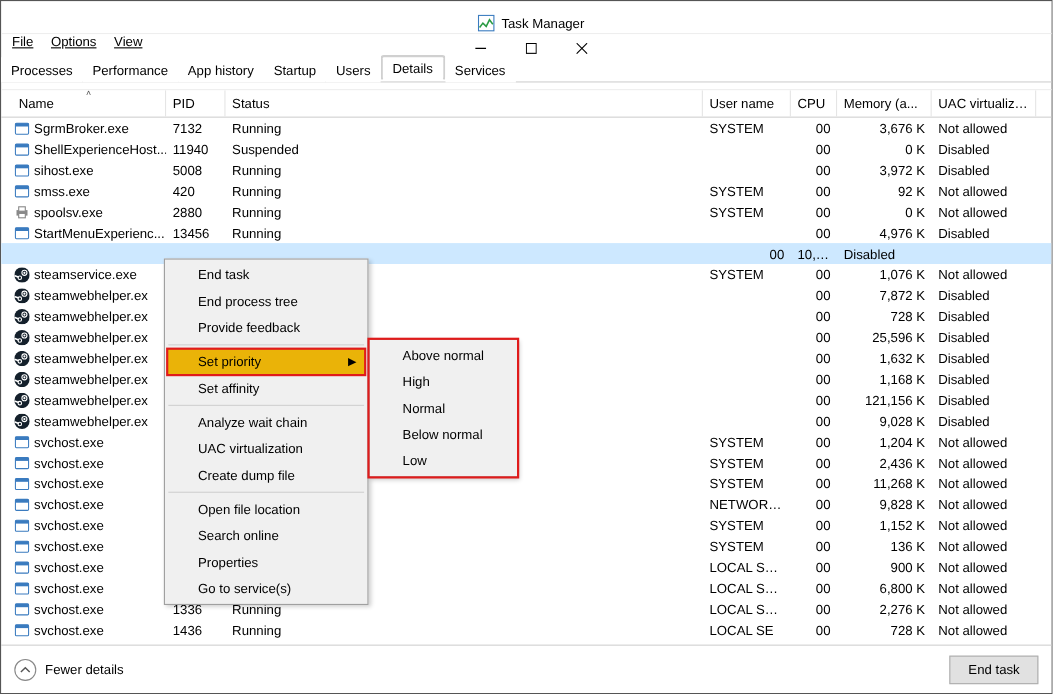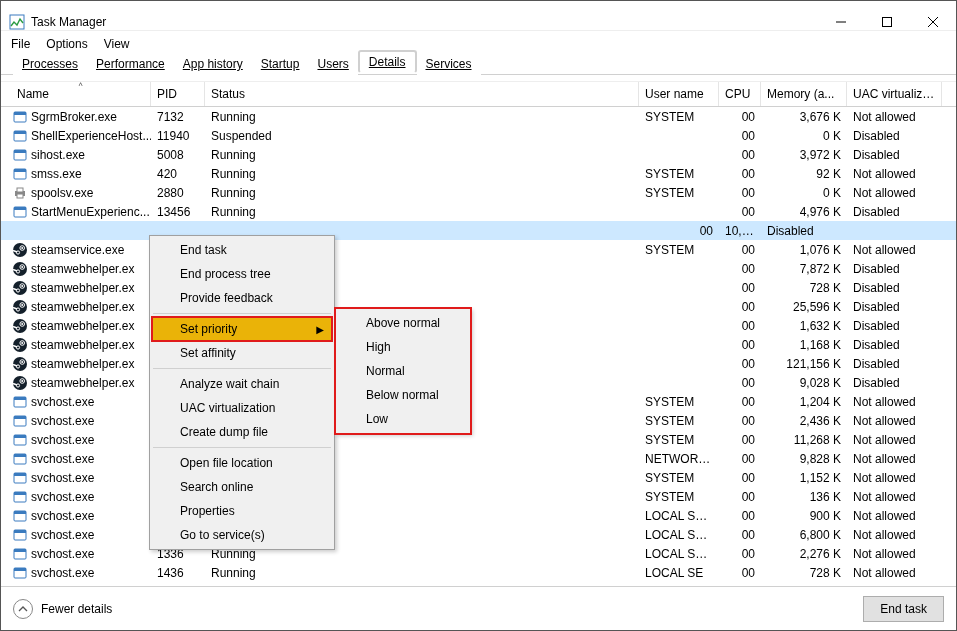--- a/index.html
+++ b/index.html
@@ -3,29 +3,29 @@
 <meta charset="utf-8">
 <style>
   * { box-sizing: border-box; font-family: "Segoe UI", Tahoma, sans-serif; font-size: 12px; }
   html, body { margin: 0; padding: 0; }
   .window {
     width: 957px; height: 631px; border: 1px solid #555; background: #fff;
     display: flex; flex-direction: column; position: relative;
   }
   .titlebar {
     height: 30px; display: flex; align-items: center; justify-content: space-between;
-    padding: 12px 0 0 8px; border-bottom: 1px solid #eee;
+    padding: 12px 0 0 8px; border-bottom: 1px solid #eee; flex-direction: column;
   }
   .titlebar-left { display: flex; align-items: center; gap: 6px; }
   .app-icon { width: 16px; height: 16px; display: inline-flex; align-items: center; justify-content: center; }
   .winctrls { display: flex; }
   .winctrl { width: 46px; height: 30px; display: flex; align-items: center; justify-content: center; cursor: default; }
-  .menubar { height: 20px; display: flex; gap: 16px; padding: 0 10px; align-items: flex-end; }
+  .menubar { height: 20px; display: flex; gap: 16px; padding: 0 10px; align-items: flex-start; text-decoration: underline; }
   .menuitem { cursor: default; }
-  .tabs { display: flex; border-bottom: 1px solid #d0d0d0; padding-left: 12px; text-decoration: underline; }
+  .tabs { display: flex; border-bottom: 1px solid #d0d0d0; padding-left: 0; }
   .tab {
     padding: 4px 8px; border: 1px solid transparent; border-bottom: none;
     position: relative; top: 1px; background: #fff; cursor: default;
   }
   .tab.active { border-color: #d0d0d0; border-bottom: 1px solid #fff; }
   .hl-red { border: 2px solid #e01b1b; border-radius: 3px; }
   .tab.hl-red { top: -1px; padding: 3px 9px; }
   .grid-wrap { flex: 1; display: flex; flex-direction: column; overflow: hidden; border-top: 1px solid #eee; margin-top: 6px; }
   .headers {
     display: grid;

